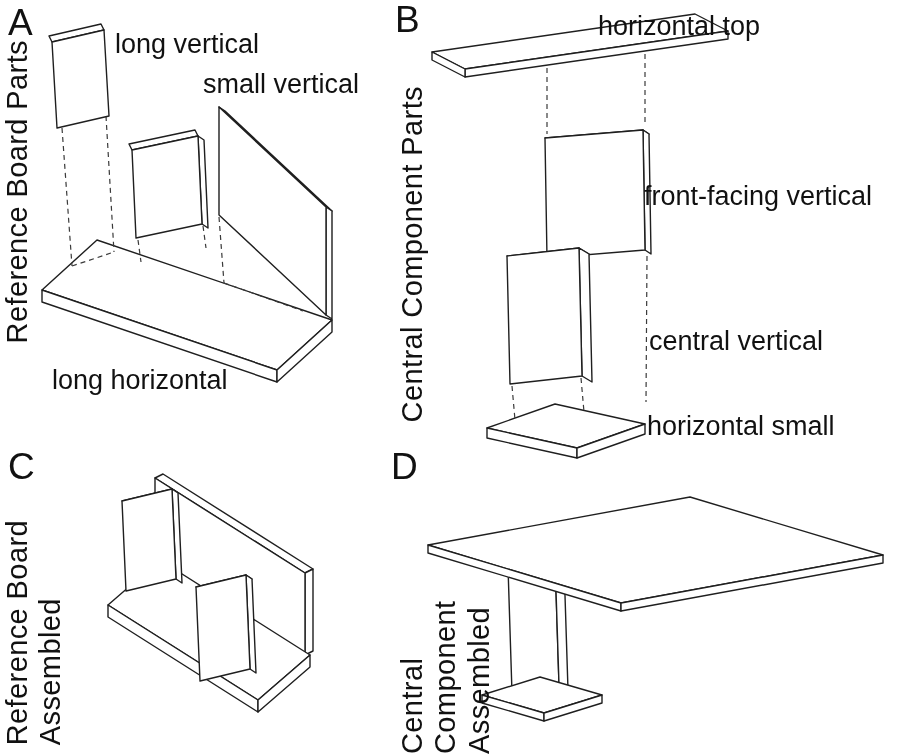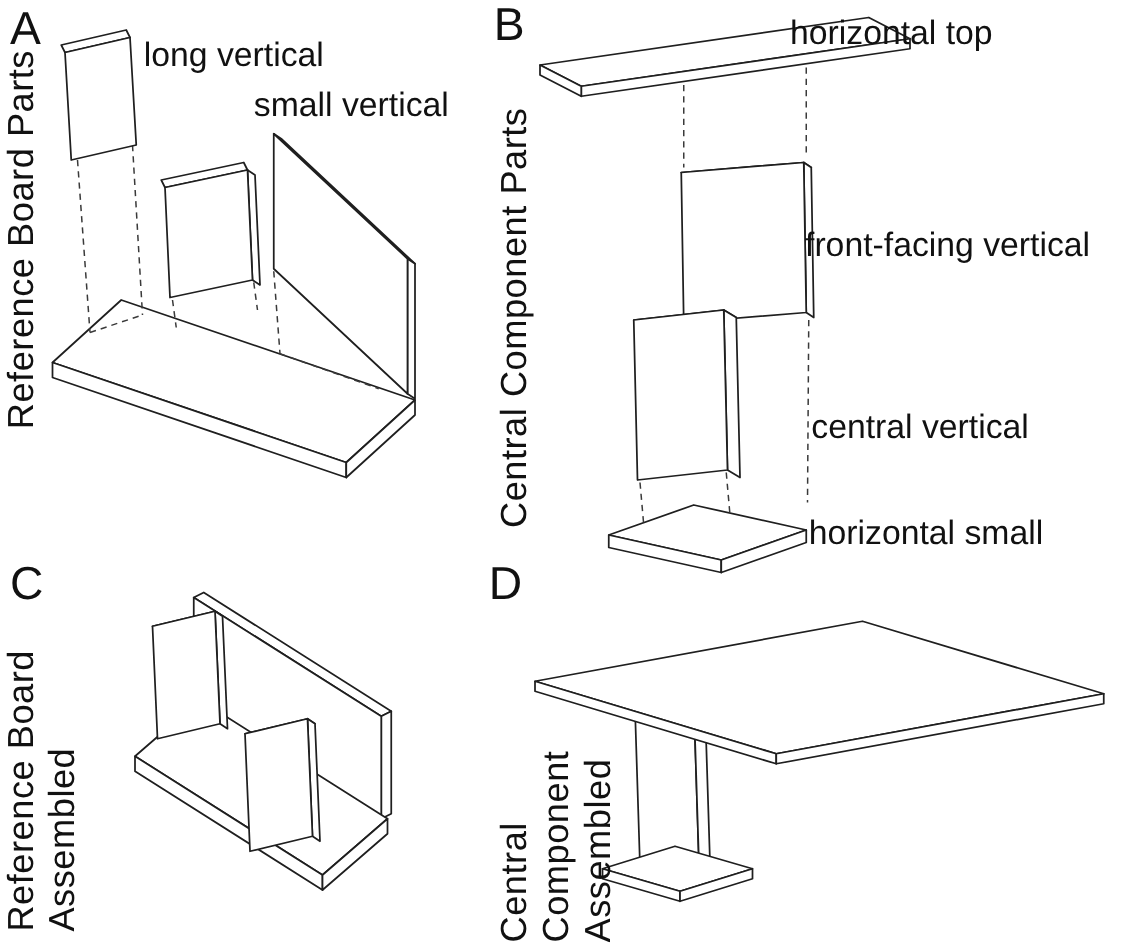--- a/index.html
+++ b/index.html
@@ -130,18 +130,19 @@
 
   <div class="vlabel" style="left:1px;top:40px">Reference Board Parts</div>
   <div class="vlabel" style="left:396px;top:86px">Central Component Parts</div>
   <div class="vlabel" style="left:1px;top:520px">Reference Board
 Assembled</div>
   <div class="vlabel" style="left:396px;top:498px">Central Component
 Assembled</div>
 
   <div class="plabel" style="left:115px;top:30px">long vertical</div>
   <div class="plabel" style="left:203px;top:70px">small vertical</div>
-  <div class="plabel" style="left:632px;top:12px">horizontal top</div>
+  <div class="plabel" style="left:52px;top:366px">long horizontal</div>
+  <div class="plabel" style="left:598px;top:12px">horizontal top</div>
   <div class="plabel" style="left:649px;top:327px">central vertical</div>
   <div class="plabel" style="left:644px;top:182px">front-facing vertical</div>
   <div class="plabel" style="left:647px;top:412px">horizontal small</div>
 
 </div>
 
 </body></html>

